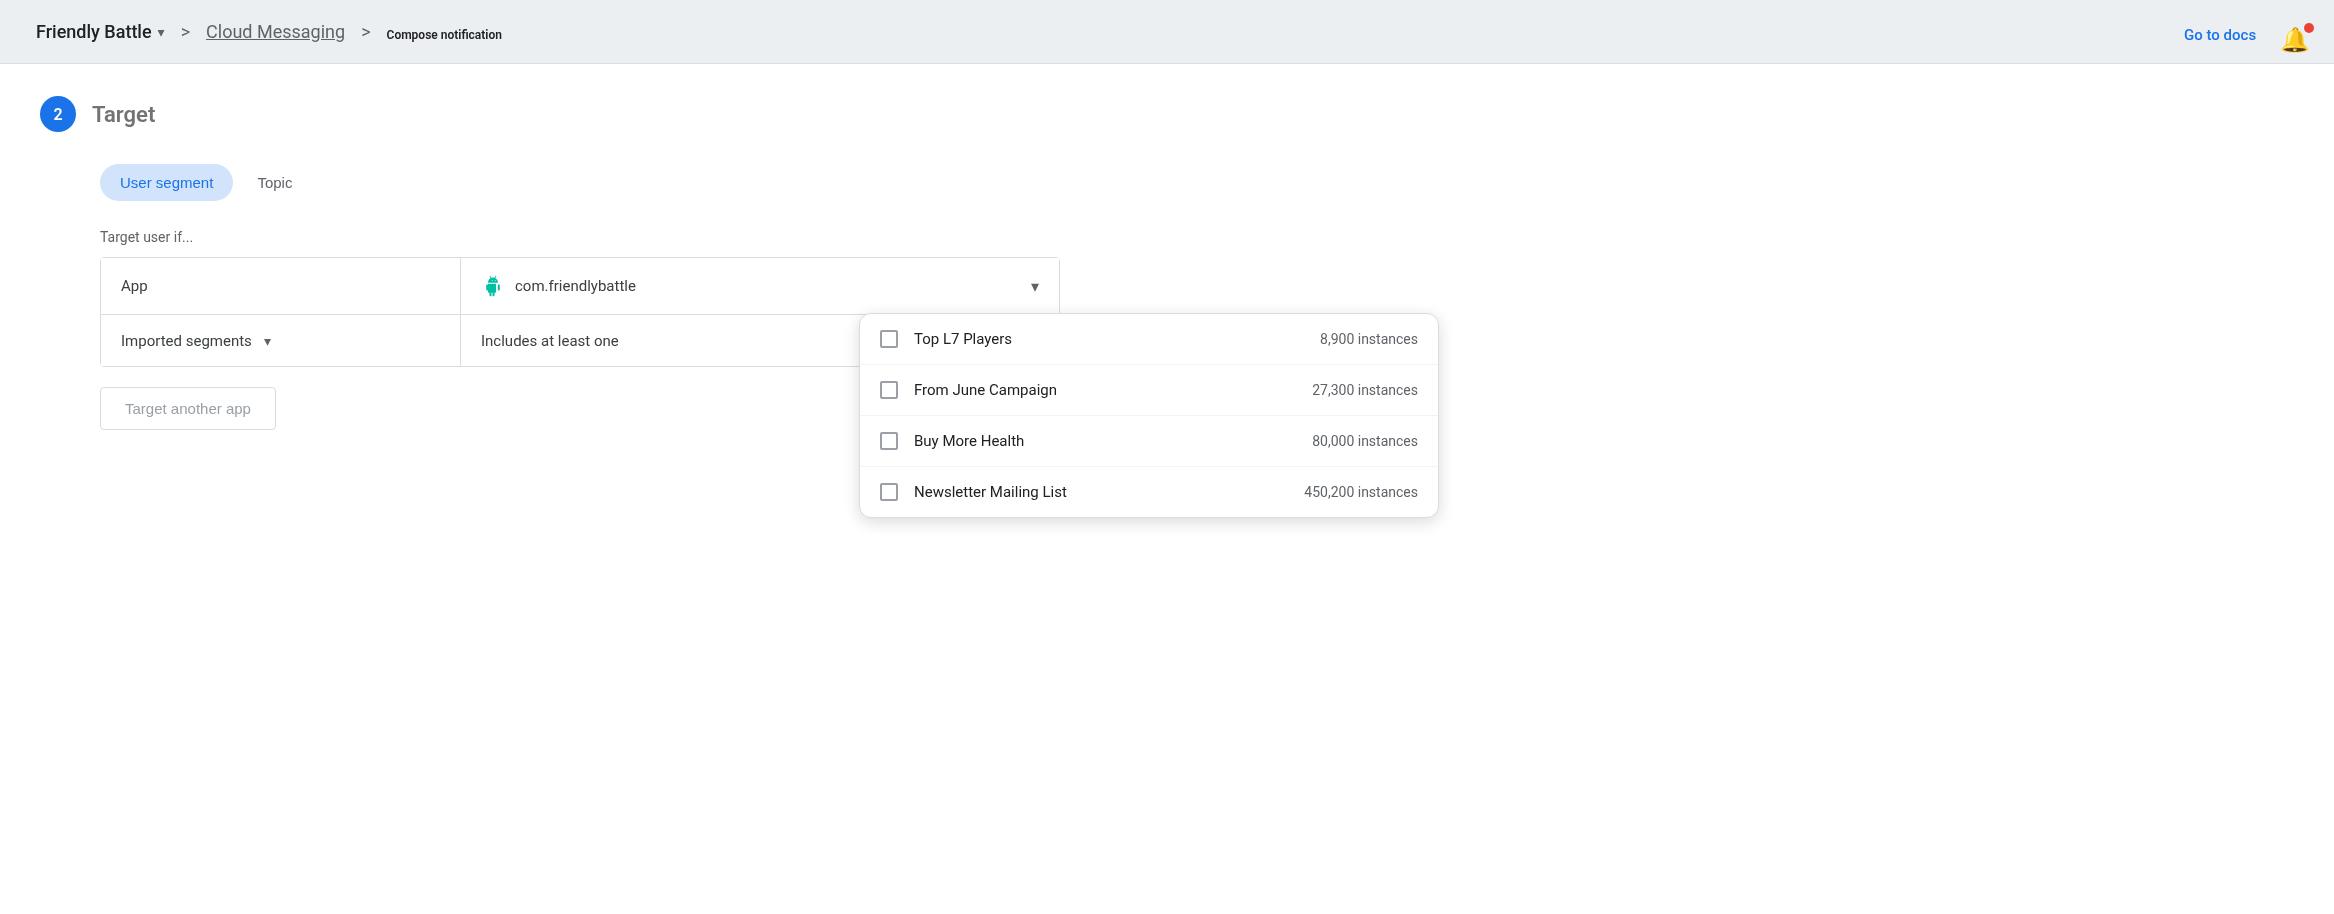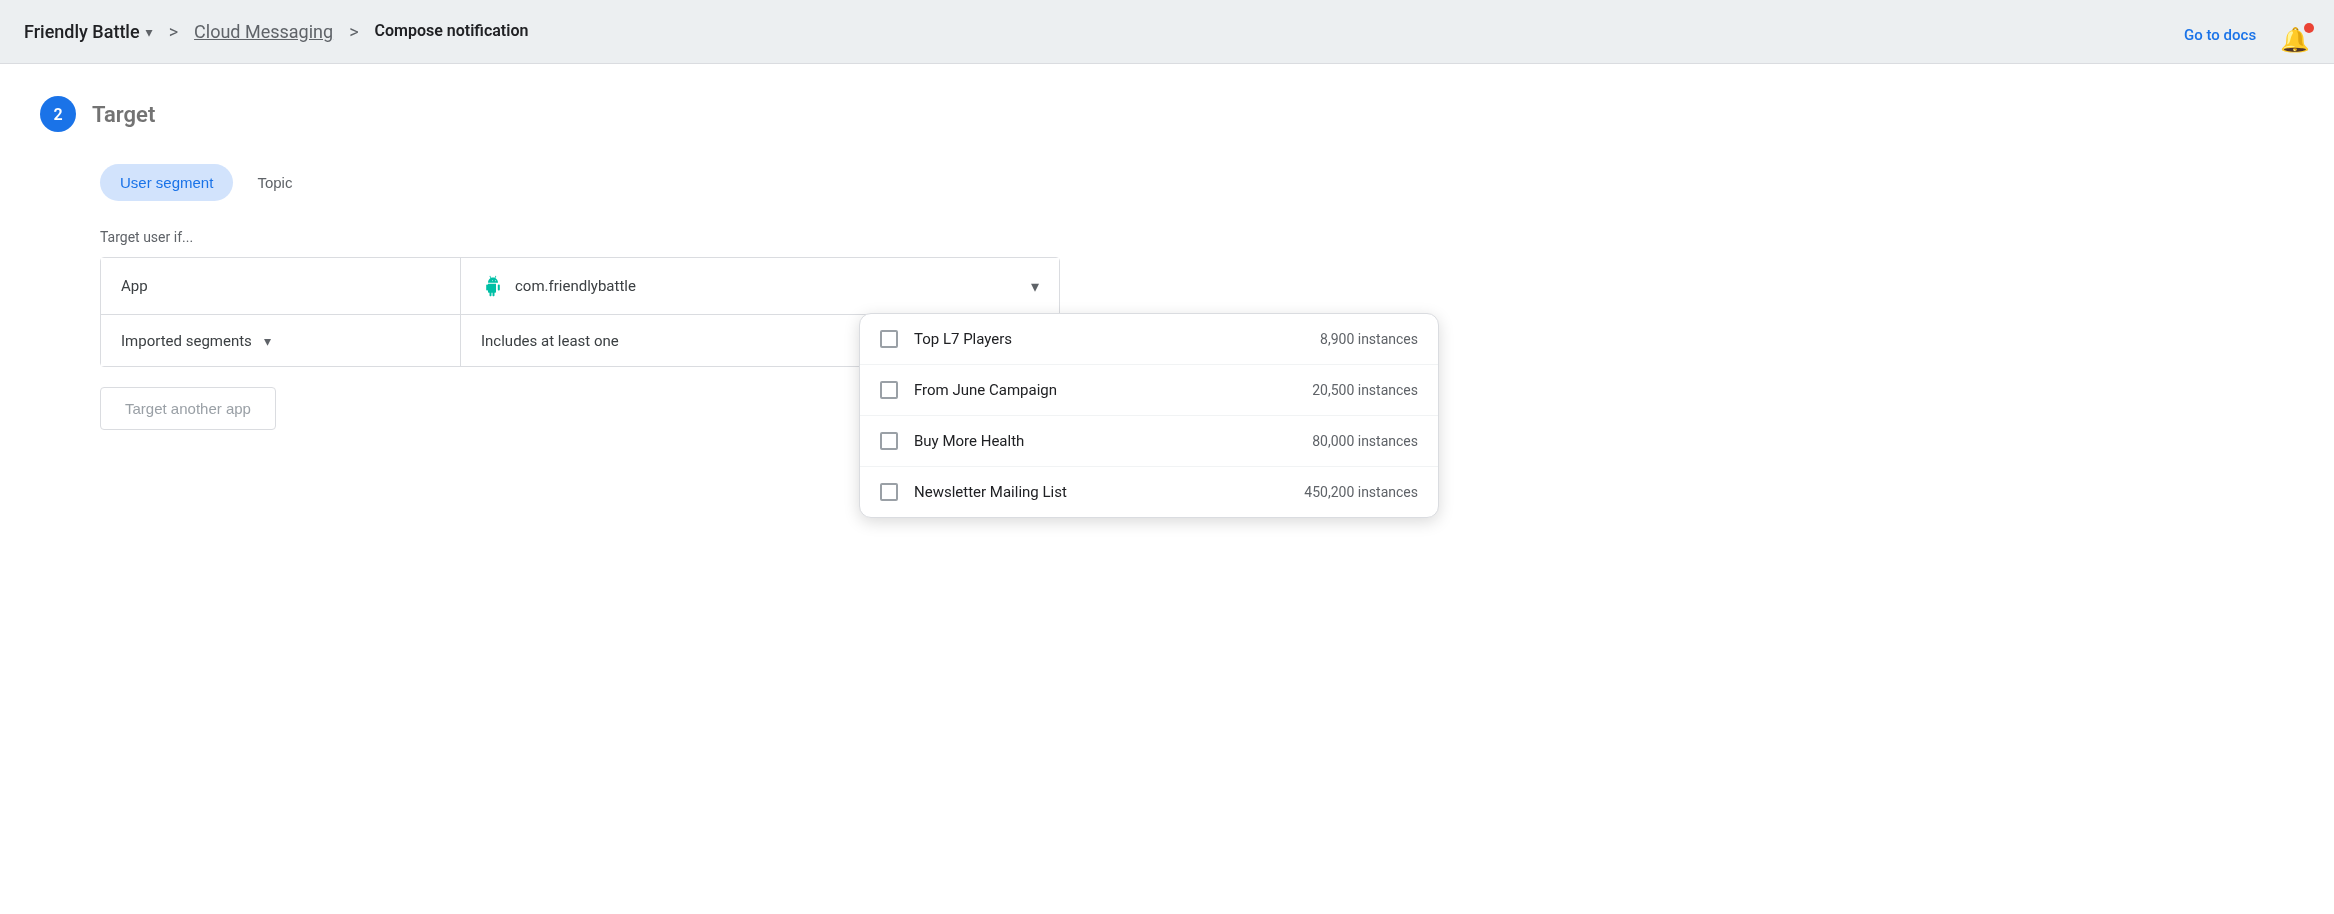--- a/index.html
+++ b/index.html
@@ -15,22 +15,23 @@
       display: flex;
       align-items: center;
       justify-content: space-between;
       background: #eceff1;
       border-bottom: 1px solid #dadce0;
       padding: 0 24px;
       height: 64px;
     }
     .topbar-left {
       display: flex;
-      align-items: flex-start;
+      align-items: flex-end;
       gap: 8px;
+      margin-left: 12px;
     }
     .app-name {
       font-size: 18px;
       font-weight: 500;
       color: #202124;
       display: flex;
       align-items: center;
       gap: 6px;
     }
     .app-name .chevron {
@@ -42,21 +43,21 @@
       font-size: 18px;
       margin: 0 8px;
     }
     .breadcrumb-product {
       font-size: 18px;
       color: #5f6368;
       font-weight: 400;
       text-decoration: underline;
     }
     .breadcrumb-current {
-      font-size: 16px;
+      font-size: 12px;
       font-weight: 600;
       color: #202124;
     }
     .topbar-right {
       display: flex;
       align-items: flex-start;
       gap: 24px;
       margin-top: 17px;
     }
     .goto-docs {
@@ -328,21 +329,21 @@
 
           <div class="dropdown-panel">
             <div class="dropdown-item">
               <div class="checkbox-box"></div>
               <span class="segment-name">Top L7 Players</span>
               <span class="segment-count">8,900 instances</span>
             </div>
             <div class="dropdown-item">
               <div class="checkbox-box"></div>
               <span class="segment-name">From June Campaign</span>
-              <span class="segment-count">20,500 instances</span>
+              <span class="segment-count">27,300 instances</span>
             </div>
             <div class="dropdown-item">
               <div class="checkbox-box"></div>
               <span class="segment-name">Buy More Health</span>
               <span class="segment-count">80,000 instances</span>
             </div>
             <div class="dropdown-item">
               <div class="checkbox-box"></div>
               <span class="segment-name">Newsletter Mailing List</span>
               <span class="segment-count">450,200 instances</span>

